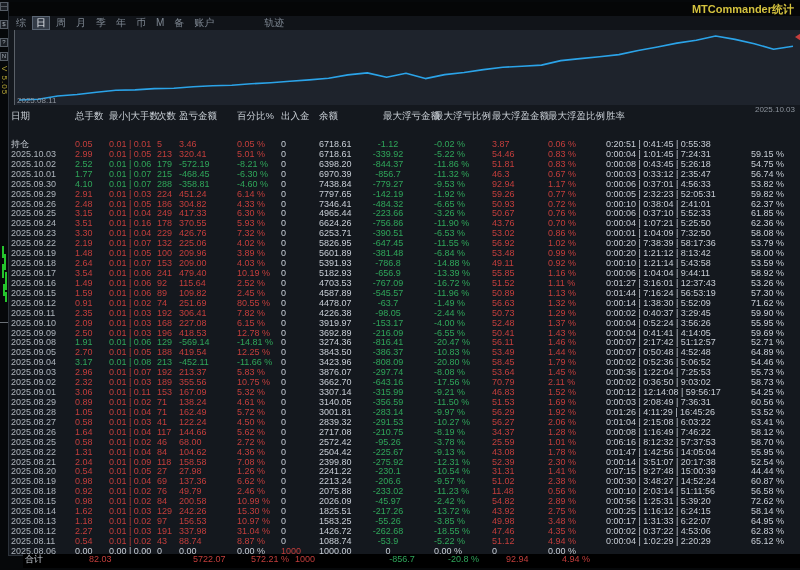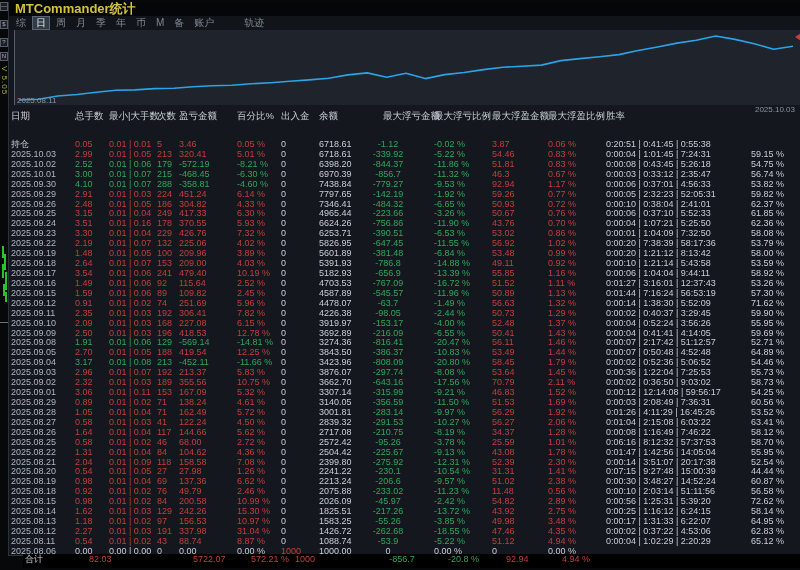--- a/index.html
+++ b/index.html
@@ -22,33 +22,33 @@
   .decor-bar{position:absolute;width:2px;background:var(--bg-bar-green,#25c42d)}
   .decor-hline{position:absolute;left:0;width:9px;height:1px;background:#6a7076}
   
   .window{
     position:absolute;left:8px;top:2px;width:792px;height:554px;
     background:var(--window-bg,#14181e);
     border-left:1px solid #2c323a;border-bottom:1px solid #2c323a;box-sizing:border-box;
   }
   .titlebar{
     height:14px;background:var(--titlebar-bg,#050607);
-    display:flex;justify-content:space-between;align-items:center;
-    padding:0 6px;font-size:13px;white-space:nowrap;
+    display:flex;justify-content:flex-end;align-items:center;
+    padding:0 6px;font-size:11px;white-space:nowrap;
   }
   .titlebar .title{color:var(--accent-yellow,#d4c23e);font-weight:bold}
   .titlebar .brand{color:var(--accent-yellow,#d4c23e)}
   .titlebar .url{color:var(--url-white,#b7bec6);margin-left:5px}
   .menubar{
     height:14px;background:var(--menubar-bg,#111419);
     display:flex;align-items:center;font-size:10px;color:var(--menu-gray,#7f8893);
   }
   .menu-item{padding:0 3px;margin-left:4px;cursor:default;line-height:12px}
   .menu-item.active{background:#333b47;color:#e9edf2;outline:1px solid #5a6573}
-  .menu-item.right{margin-left:24px}
+  .menu-item.right{margin-left:44px}
   
   .chart{
     position:absolute;left:5px;top:28px;width:786px;height:75px;
     background:var(--chart-bg,#1e232c);border-left:1px solid #5a6068;
   }
   .chart svg{position:absolute;left:0;top:0}
   .axis-label{position:absolute;font-size:8px;color:var(--axis-label-gray,#8d949d);white-space:nowrap}
   .lbl-start{left:2px;bottom:0}
   .right-date{position:absolute;right:5px;top:103px;font-size:8px;color:var(--axis-label-gray,#8d949d)}
   .corner-marker{
@@ -206,21 +206,21 @@
         <span class="c green ra">-844.37</span>
         <span class="c"></span>
         <span class="c green">-11.86 %</span>
         <span class="c red">51.81</span>
         <span class="c red">0.83 %</span>
         <span class="c white">0:00:08 | 0:43:45 | 5:26:18</span>
         <span class="c white">54.75 %</span>
       </div>
       <div class="trow">
         <span class="c date">2025.10.01</span>
-        <span class="c green">3.00</span>
+        <span class="c green">1.77</span>
         <span class="c green">0.01 | 0.07</span>
         <span class="c green">215</span>
         <span class="c green">-468.45</span>
         <span class="c green">-6.30 %</span>
         <span class="c white">0</span>
         <span class="c white">6970.39</span>
         <span class="c green ra">-856.7</span>
         <span class="c"></span>
         <span class="c green">-11.32 %</span>
         <span class="c red">46.3</span>
@@ -431,21 +431,21 @@
         <span class="c red">1.13 %</span>
         <span class="c white">0:01:44 | 7:16:24 | 56:53:19</span>
         <span class="c white">57.30 %</span>
       </div>
       <div class="trow">
         <span class="c date">2025.09.12</span>
         <span class="c red">0.91</span>
         <span class="c red">0.01 | 0.02</span>
         <span class="c red">74</span>
         <span class="c red">251.69</span>
-        <span class="c red">5.96 %</span>
+        <span class="c red">80.55 %</span>
         <span class="c white">0</span>
         <span class="c white">4478.07</span>
         <span class="c green ra">-63.7</span>
         <span class="c"></span>
         <span class="c green">-1.49 %</span>
         <span class="c red">56.63</span>
         <span class="c red">1.32 %</span>
         <span class="c white">0:00:14 | 1:38:30 | 5:52:09</span>
         <span class="c white">71.62 %</span>
       </div>

